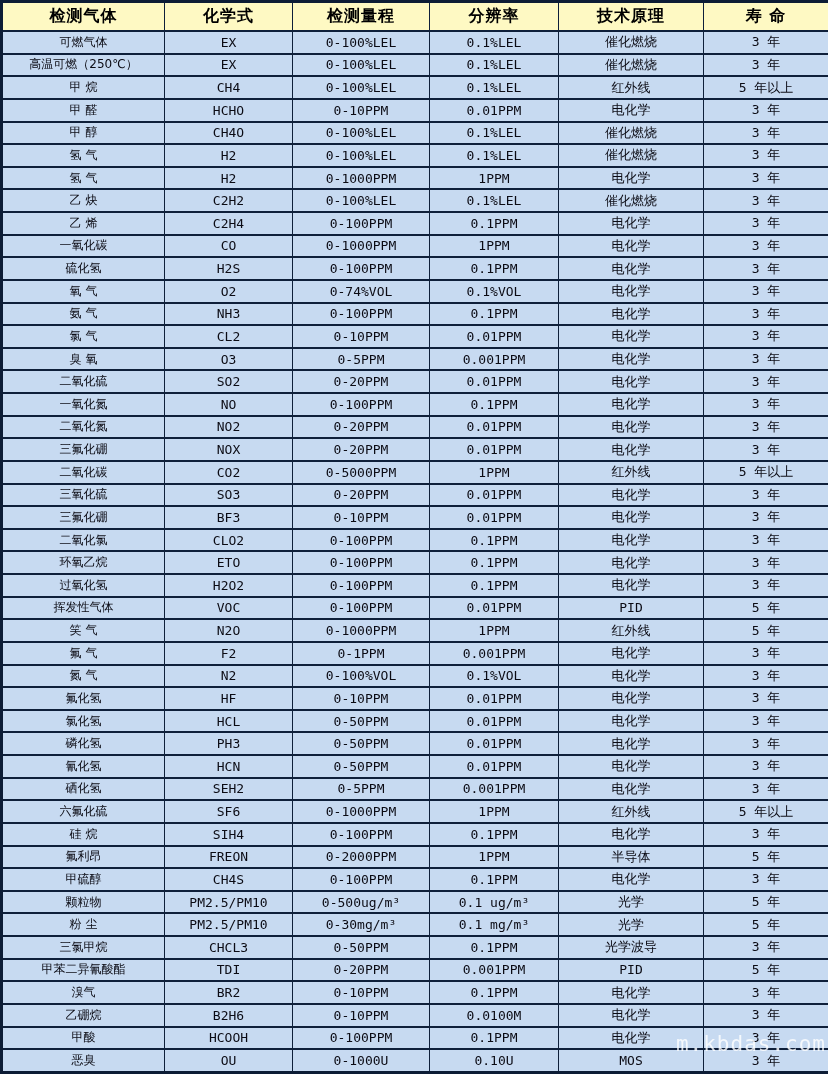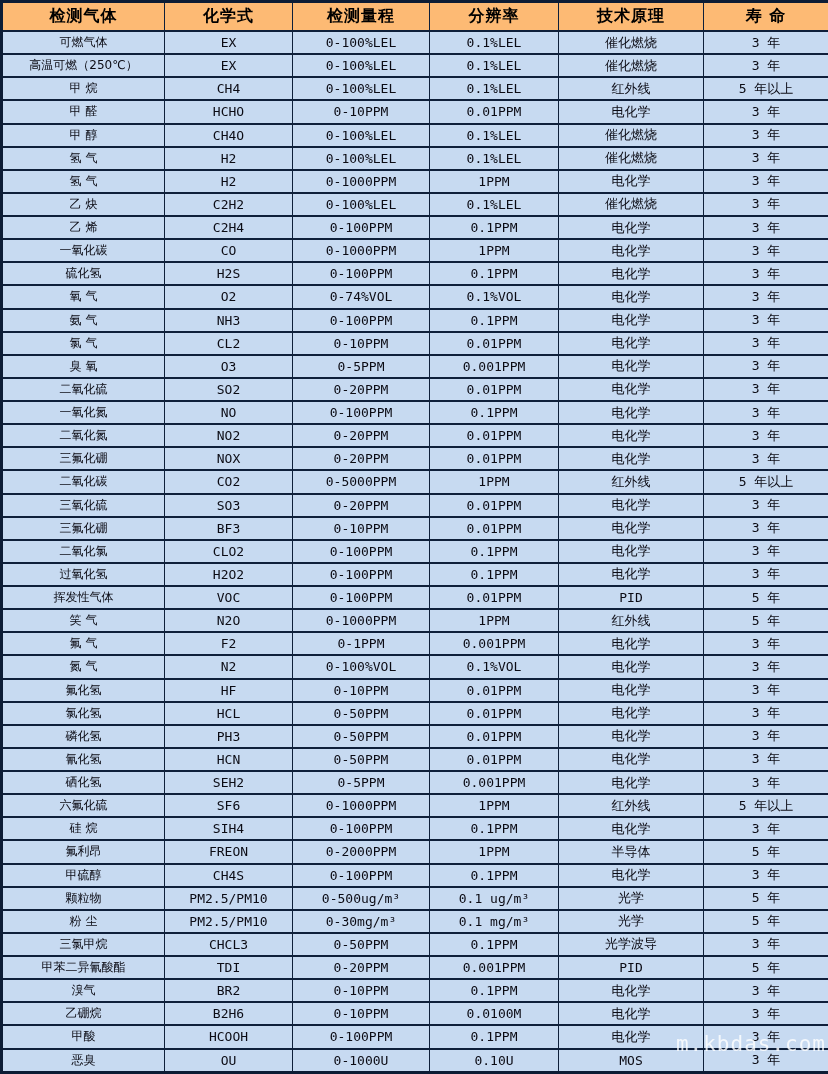--- a/index.html
+++ b/index.html
@@ -25,21 +25,21 @@
     border: 1px solid #0e1f3a;
     border-top-width: 2px;
     border-bottom-width: 2px;
     text-align: center;
     vertical-align: middle;
     padding: 0 2px;
     overflow: hidden;
     white-space: nowrap;
   }
   table.spec thead th {
-    background: #fdba74;
+    background: #fef9c3;
     color: #000000;
     font-size: 16px;
     font-weight: bold;
     height: 27px;
     letter-spacing: 1px;
   }
   table.spec tbody td {
     background: #c7daf1;
     color: #0b0b14;
     font-size: 13px;
@@ -261,20 +261,28 @@
       </tr>
       <tr>
         <td class="c-gas">二氧化氯</td>
         <td class="c-formula">CLO2</td>
         <td class="c-range">0-100PPM</td>
         <td class="c-resolution">0.1PPM</td>
         <td class="c-principle">电化学</td>
         <td class="c-lifespan">3 年</td>
       </tr>
       <tr>
+        <td class="c-gas">环氧乙烷</td>
+        <td class="c-formula">ETO</td>
+        <td class="c-range">0-100PPM</td>
+        <td class="c-resolution">0.1PPM</td>
+        <td class="c-principle">电化学</td>
+        <td class="c-lifespan">3 年</td>
+      </tr>
+      <tr>
         <td class="c-gas">过氧化氢</td>
         <td class="c-formula">H2O2</td>
         <td class="c-range">0-100PPM</td>
         <td class="c-resolution">0.1PPM</td>
         <td class="c-principle">电化学</td>
         <td class="c-lifespan">3 年</td>
       </tr>
       <tr>
         <td class="c-gas">挥发性气体</td>
         <td class="c-formula">VOC</td>

